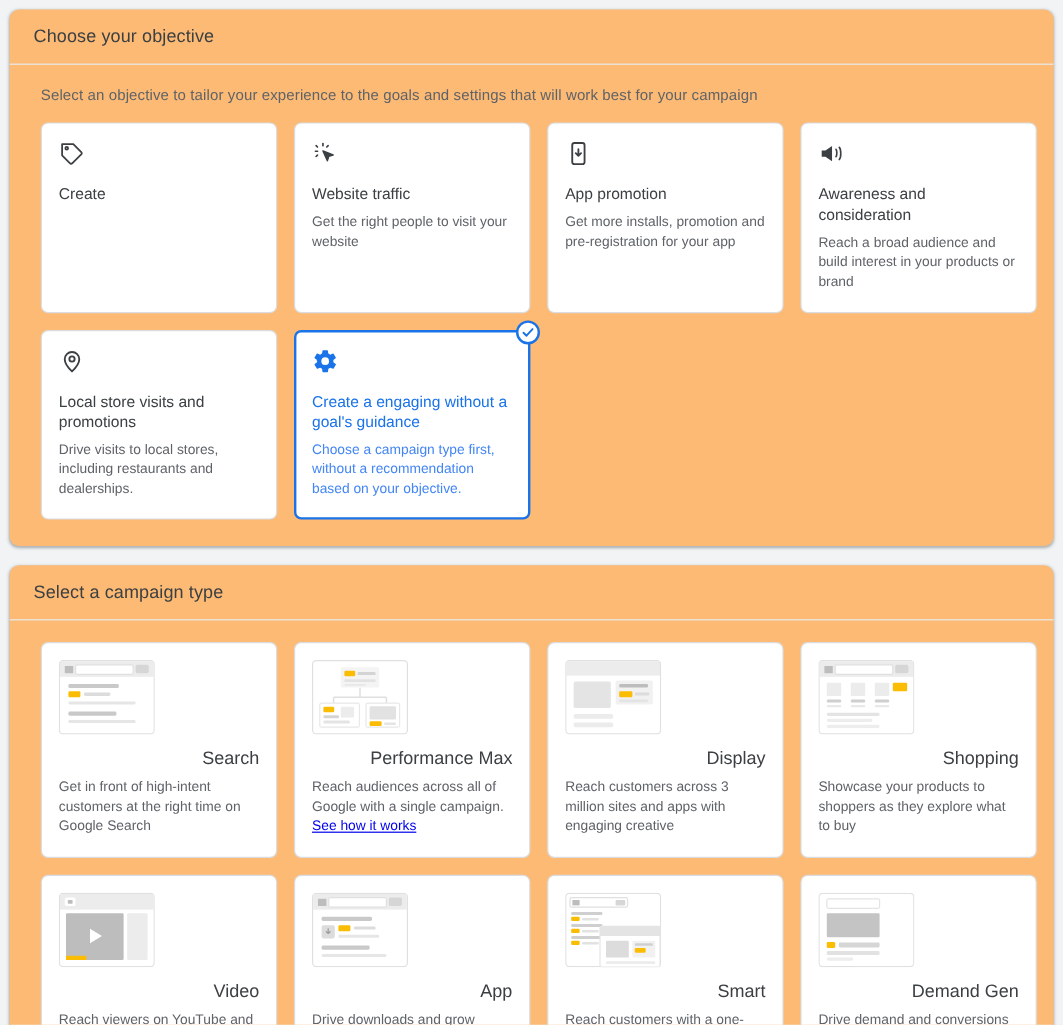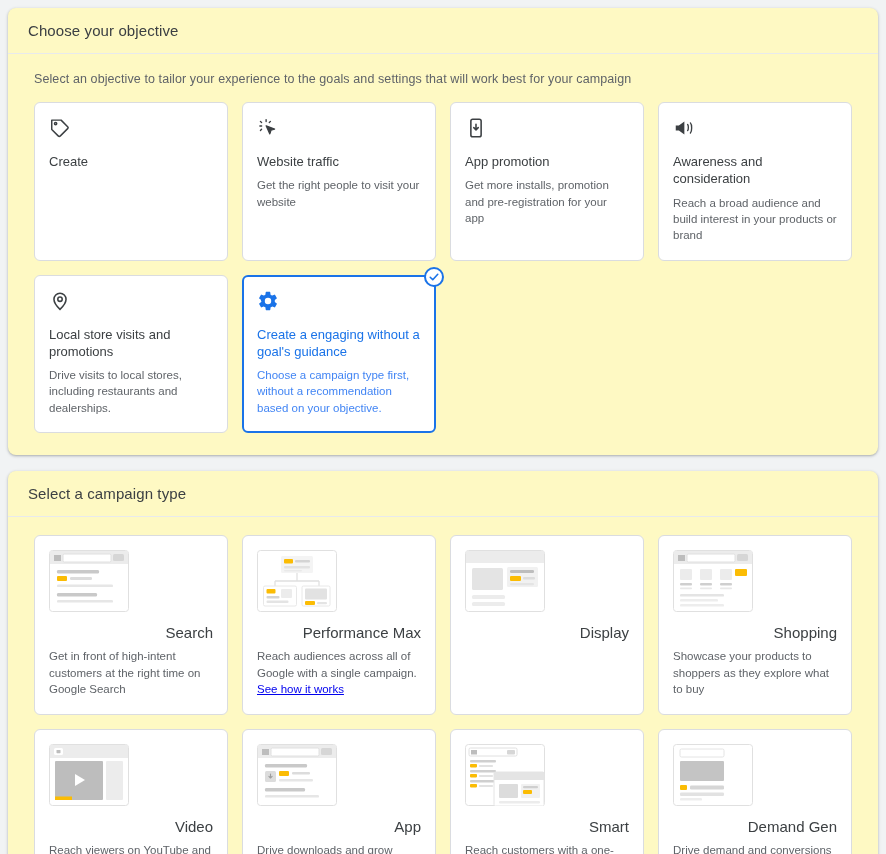--- a/index.html
+++ b/index.html
@@ -17,37 +17,37 @@
     overflow: hidden;
   }
 
   .page {
     width: 886px;
     padding: 8px 8px 10px 8px;
   }
 
   
   .panel {
-    background: #fef9c3;
+    background: #fdba74;
     border-radius: 8px;
     box-shadow: 0 1px 2px rgba(60,64,67,0.28), 0 1px 3px 1px rgba(60,64,67,0.10);
     margin-bottom: 16px;
   }
   .panel-header {
     padding: 14px 20px 14px 20px;
     border-bottom: 1px solid #e8eaed;
   }
   .panel-title {
     font-size: 15px;
     color: #3c4043;
     font-weight: 400;
     letter-spacing: 0.1px;
   }
   .panel-body {
-    padding: 18px 20px 22px 20px;
+    padding: 18px 8px 22px 20px;
   }
   .panel-subtitle {
     font-size: 12.5px;
     color: #5f6368;
     margin: 0 0 16px 6px;
     letter-spacing: 0.1px;
   }
 
   
   .grid {
@@ -287,20 +287,21 @@
               <rect x="42" y="17" width="31" height="20" rx="1.5" fill="#f1f1f1"></rect>
               <rect x="45" y="20" width="24" height="3" rx="1.2" fill="#bdbdbd"></rect>
               <rect x="45" y="26" width="11" height="5" rx="1" fill="#fbbc04"></rect>
               <rect x="58" y="27" width="12" height="2.6" rx="1" fill="#dcdcdc"></rect>
               <rect x="45" y="33" width="24" height="2.2" rx="1" fill="#e4e4e4"></rect>
               <rect x="7" y="45" width="33" height="4" rx="1.5" fill="#ececec"></rect>
               <rect x="7" y="52" width="33" height="4" rx="1.5" fill="#ececec"></rect>
             </svg>
           </div>
           <div class="type-title">Display</div>
+          <div class="type-desc">Reach customers across 3 million sites and apps with engaging creative</div>
         </div>
 
         <div class="card type-card">
           <div class="thumb">
             <svg width="80" height="62" viewBox="0 0 80 62">
               <rect x="0.5" y="0.5" width="79" height="61" rx="3" fill="#fff" stroke="#e0e0e0"></rect>
               <rect x="1" y="1" width="78" height="13" fill="#ececec"></rect>
               <rect x="5" y="5" width="7" height="6" fill="#bdbdbd"></rect>
               <rect x="14" y="4" width="48" height="8" rx="1.5" fill="#fff" stroke="#e0e0e0"></rect>
               <rect x="64" y="4" width="11" height="7" rx="1.5" fill="#d6d6d6"></rect>

